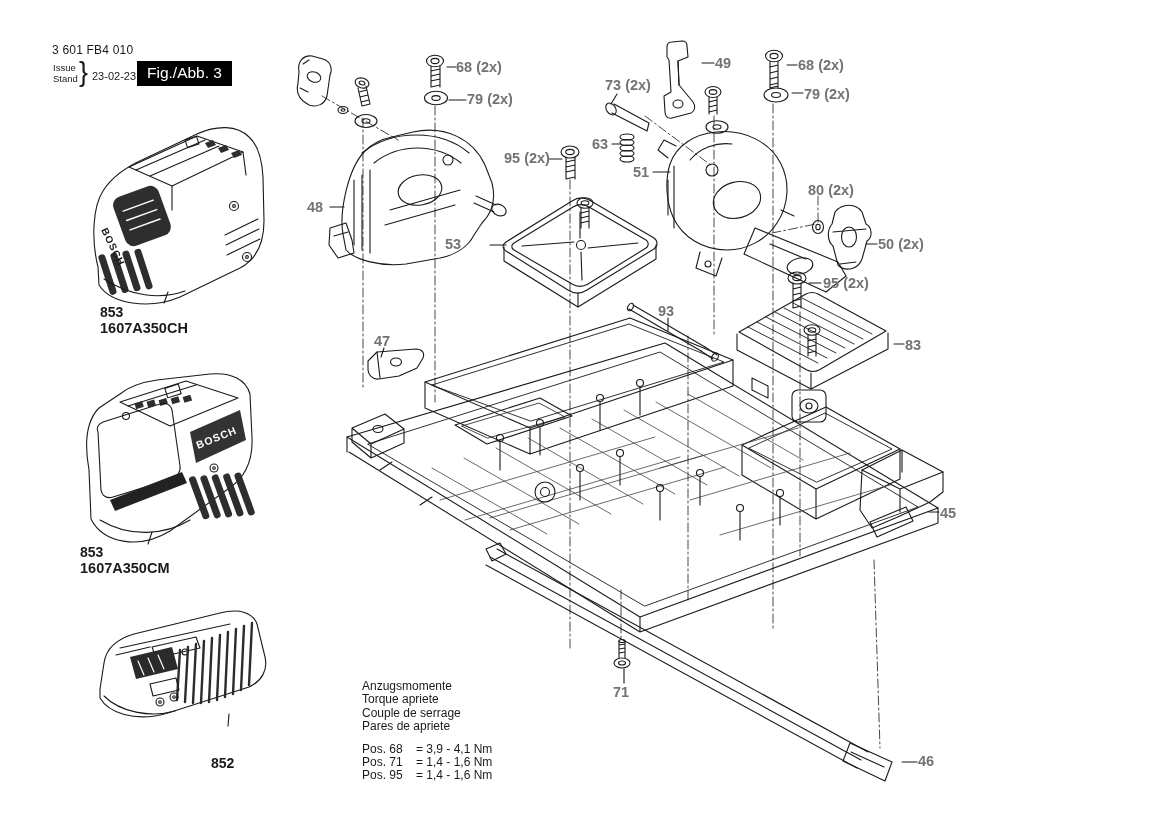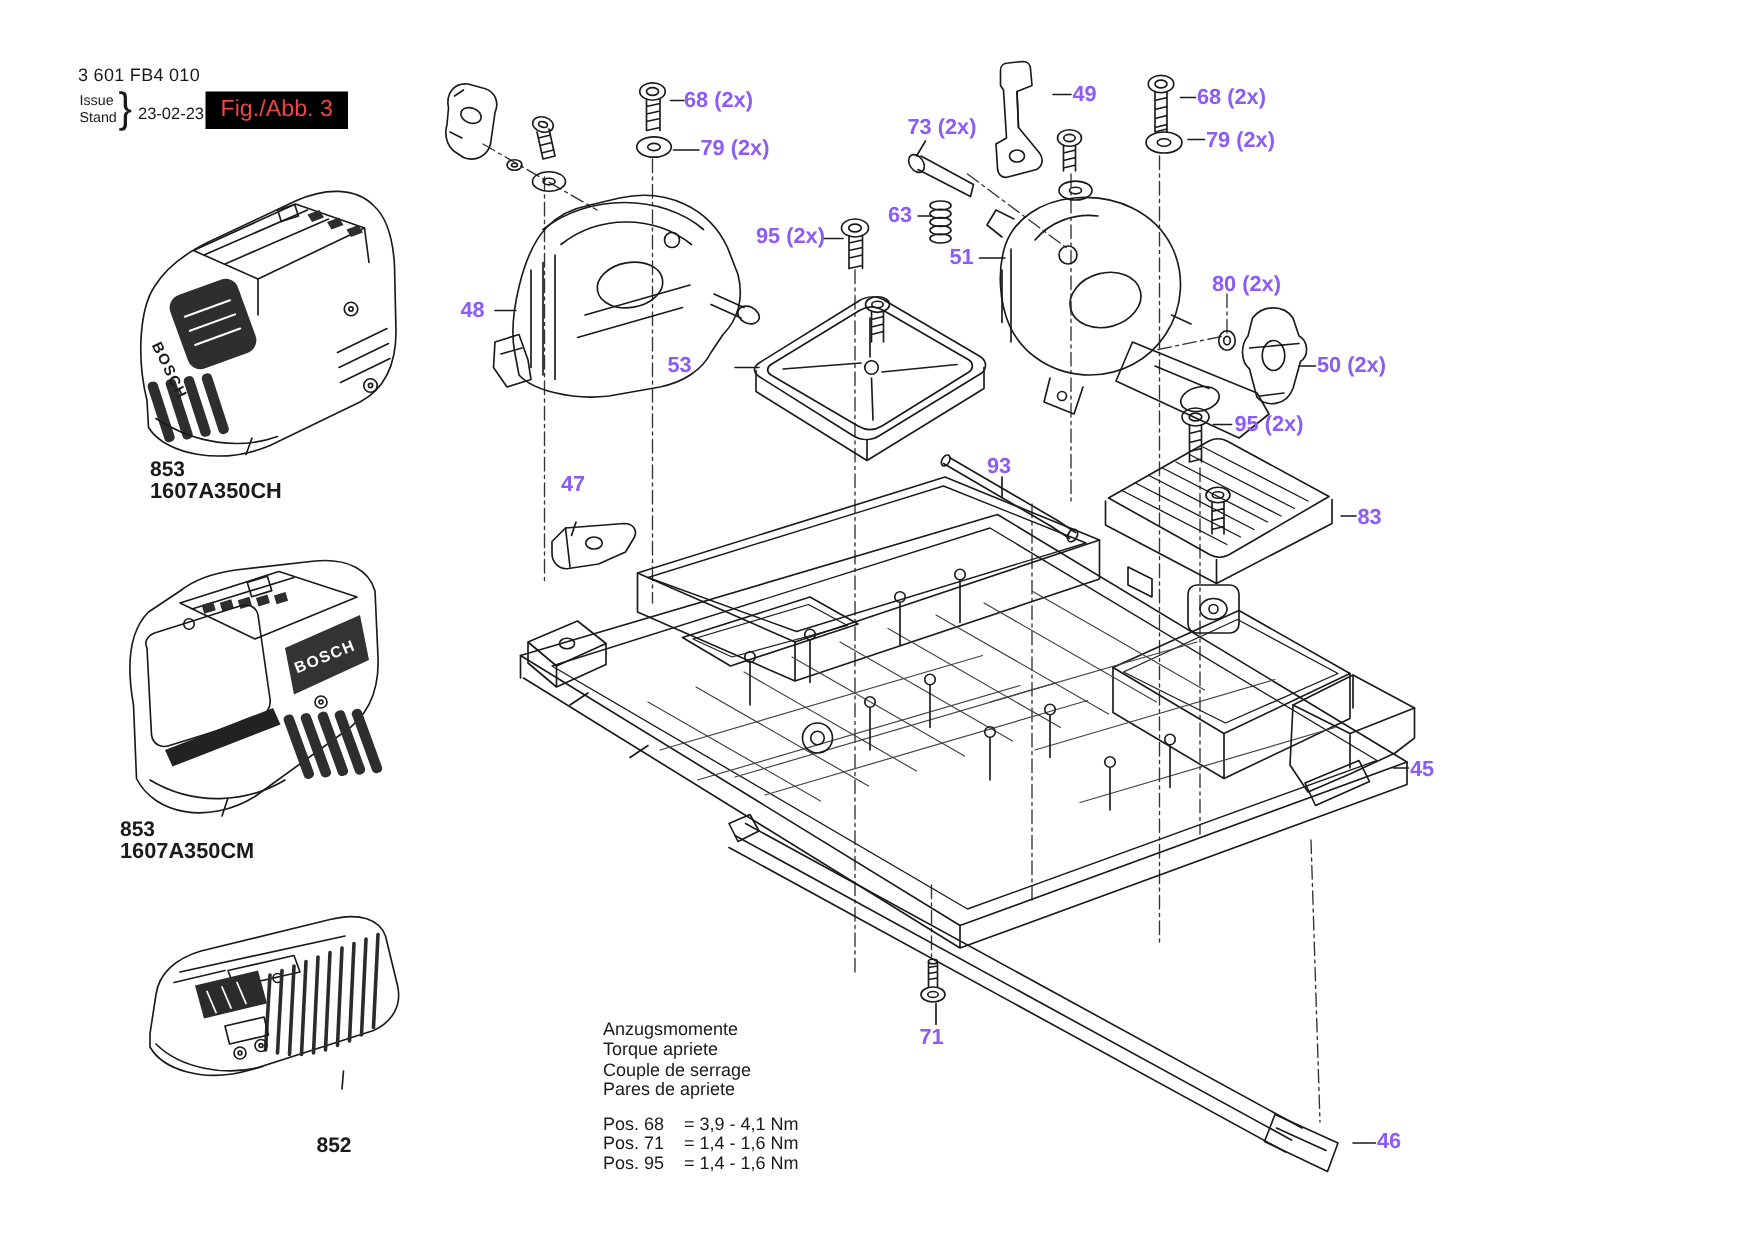--- a/index.html
+++ b/index.html
@@ -2,30 +2,30 @@
 <html><head>
 <meta charset="utf-8">
 <style>
   html,body{margin:0;padding:0;background:#fff;}
   .sheet{
     position:relative;width:1169px;height:826px;background:#ffffff;
     font-family:"Liberation Sans", sans-serif;color:#1a1a1a;overflow:hidden;
   }
   .sheet svg{position:absolute;left:0;top:0;}
   .abs{position:absolute;white-space:nowrap;}
-  .co{position:absolute;font-size:14.5px;font-weight:bold;white-space:nowrap;color:#8b5cf6;}
+  .co{position:absolute;font-size:14.5px;font-weight:bold;white-space:nowrap;color:#737373;}
   .hdr-pn{font-size:12px;letter-spacing:.2px;}
   .issue{font-size:9.5px;line-height:10.5px;}
   .brace{font-size:27px;font-weight:300;transform:scaleY(1.05);}
   .date{font-size:11px;}
-  .figbox{background:#000;color:#ef4444;font-size:15.5px;padding:3px 10px 4px 10px;font-weight:500;}
+  .figbox{background:#000;color:#ffffff;font-size:15.5px;padding:3px 10px 4px 10px;font-weight:500;}
   .prod{position:absolute;font-weight:bold;}
   .prod .ref{font-size:14px;line-height:15px;}
   .prod .model{font-size:14.5px;line-height:16px;}
-  .torque{font-size:12px;line-height:13.4px;margin-left:40px;}
+  .torque{font-size:12px;line-height:13.4px;}
   .torque .rows{margin-top:9px;}
   .trow{display:flex;}
   .trow .pos{width:54px;}
   .footer{font-size:11.5px;line-height:13px;}
 </style>
 </head>
 <body>
 
 <div class="sheet">
 
@@ -406,21 +406,21 @@
   <div class="co" style="left:605px;top:77px">73 (2x)</div>
   <div class="co" style="left:715px;top:55px">49</div>
   <div class="co" style="left:798px;top:57px">68 (2x)</div>
   <div class="co" style="left:804px;top:86px">79 (2x)</div>
   <div class="co" style="left:633px;top:164px">51</div>
   <div class="co" style="left:808px;top:182px">80 (2x)</div>
   <div class="co" style="left:878px;top:236px">50 (2x)</div>
   <div class="co" style="left:823px;top:275px">95 (2x)</div>
   <div class="co" style="left:905px;top:337px">83</div>
   <div class="co" style="left:658px;top:303px">93</div>
-  <div class="co" style="left:374px;top:315px">47</div>
+  <div class="co" style="left:374px;top:333px">47</div>
   <div class="co" style="left:940px;top:505px">45</div>
   <div class="co" style="left:613px;top:684px">71</div>
   <div class="co" style="left:918px;top:753px">46</div>
   <div class="co" style="left:307px;top:199px">48</div>
 
   <div class="abs torque" style="left:362px;top:680px">
     <div>Anzugsmomente</div>
     <div>Torque apriete</div>
     <div>Couple de serrage</div>
     <div>Pares de apriete</div>

